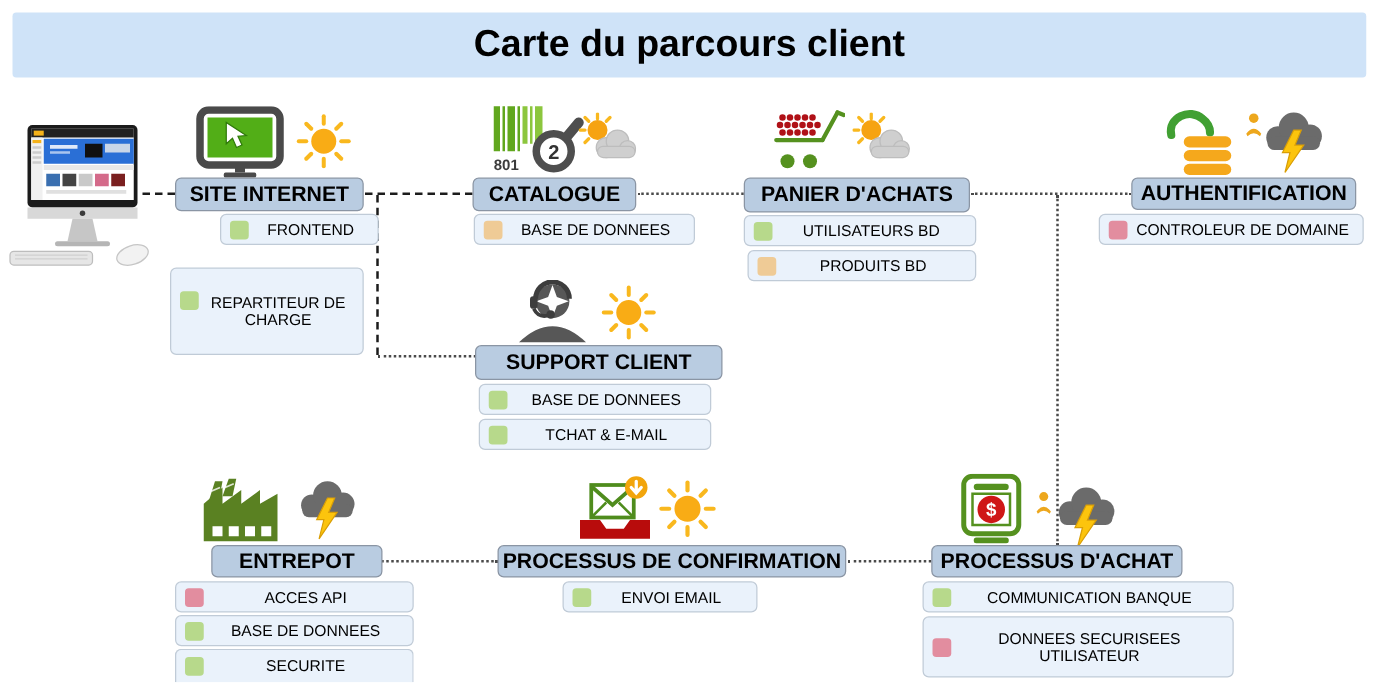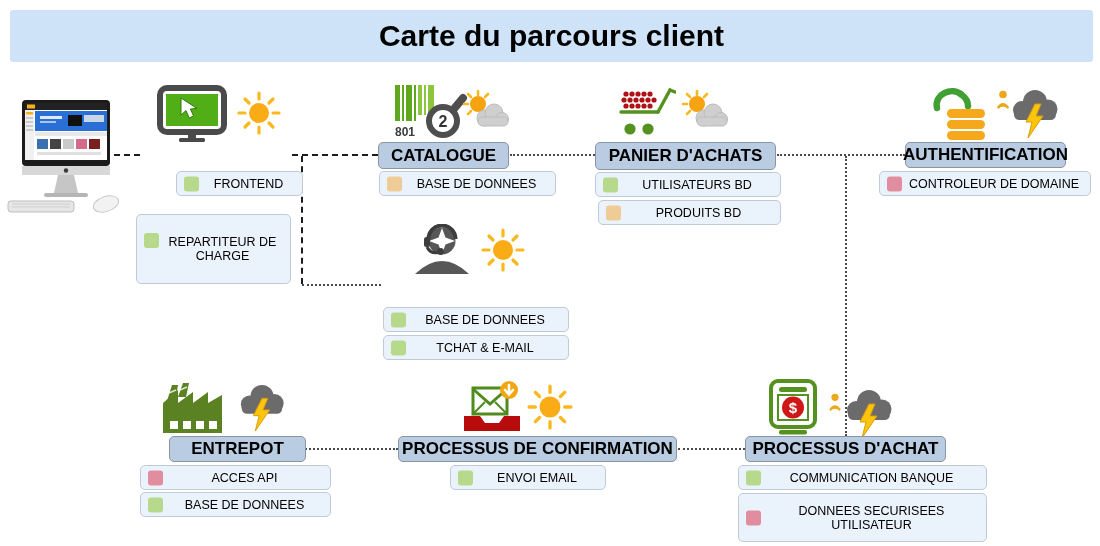--- a/index.html
+++ b/index.html
@@ -107,20 +107,23 @@
         <line x1="2" y1="22" x2="8" y2="22"></line>
           <line x1="36" y1="22" x2="42" y2="22"></line>
         <line x1="8" y1="8" x2="12" y2="12"></line>
           <line x1="32" y1="32" x2="36" y2="36"></line>
         <line x1="8" y1="36" x2="12" y2="32"></line>
           <line x1="32" y1="12" x2="36" y2="8"></line>
       </g>
       <circle cx="22" cy="22" r="10" fill="#f9ac15"></circle>
     </svg>
   </div>
+  <div class="hdr" style="left:140px;top:142px;width:151px;height:27px">
+    <span>SITE INTERNET</span>
+  </div>
   <div class="itm" style="left:176px;top:171px;width:127px;height:25px">
     <span class="sq" style="background: rgb(183, 217, 139);"></span>
     <span>FRONTEND</span>
   </div>
   <div class="itm" style="left:136px;top:214px;width:155px;height:70px">
     <span class="sq top" style="background: rgb(183, 217, 139);"></span>
     <span style="max-width:116px">REPARTITEUR DE CHARGE</span>
   </div>
 
   <div class="icon" style="left:392px;top:83px">
@@ -186,20 +189,23 @@
           <line x1="22" y1="36" x2="22" y2="42"></line>
         <line x1="2" y1="22" x2="8" y2="22"></line>
           <line x1="36" y1="22" x2="42" y2="22"></line>
         <line x1="8" y1="8" x2="12" y2="12"></line>
           <line x1="32" y1="32" x2="36" y2="36"></line>
         <line x1="8" y1="36" x2="12" y2="32"></line>
           <line x1="32" y1="12" x2="36" y2="8"></line>
       </g>
       <circle cx="22" cy="22" r="10" fill="#f9ac15"></circle>
     </svg>
+  </div>
+  <div class="hdr" style="left:380px;top:276px;width:198px;height:28px">
+    <span>SUPPORT CLIENT</span>
   </div>
   <div class="itm" style="left:383px;top:307px;width:186px;height:25px">
     <span class="sq" style="background: rgb(183, 217, 139);"></span>
     <span>BASE DE DONNEES</span>
   </div>
   <div class="itm" style="left:383px;top:335px;width:186px;height:25px">
     <span class="sq" style="background: rgb(183, 217, 139);"></span>
     <span>TCHAT &amp; E-MAIL</span>
   </div>
 
@@ -280,21 +286,21 @@
     <svg width="54" height="52" viewBox="0 0 54 52">
       <g fill="#6b6b6b">
         <circle cx="14" cy="22" r="9"></circle>
           <circle cx="27" cy="14" r="12"></circle>
           <circle cx="40" cy="21" r="9.5"></circle>
         <rect x="6" y="21" width="42" height="11" rx="5.5"></rect>
       </g>
       <polygon points="27,16 18,34 24,34 20,50 35,28 28,28 33,16" fill="#fcc40d" stroke="#d99e06" stroke-width="1"></polygon>
     </svg>
   </div>
-  <div class="hdr" style="left:905px;top:142px;width:161px;height:26px">
+  <div class="hdr" style="left:905px;top:142px;width:180px;height:26px">
     <span>AUTHENTIFICATION</span>
   </div>
   <div class="itm" style="left:879px;top:171px;width:212px;height:25px">
     <span class="sq" style="background: rgb(226, 141, 159);"></span>
     <span>CONTROLEUR DE DOMAINE</span>
   </div>
 
   <div class="icon" style="left:158px;top:381px">
     <svg width="72" height="54" viewBox="0 0 72 54">
       <g fill="#5a8122">
@@ -326,20 +332,24 @@
   <div class="hdr" style="left:169px;top:436px;width:137px;height:26px">
     <span>ENTREPOT</span>
   </div>
   <div class="itm" style="left:140px;top:465px;width:191px;height:25px">
     <span class="sq" style="background: rgb(226, 141, 159);"></span>
     <span>ACCES API</span>
   </div>
   <div class="itm" style="left:140px;top:492px;width:191px;height:25px">
     <span class="sq" style="background: rgb(183, 217, 139);"></span>
     <span>BASE DE DONNEES</span>
+  </div>
+  <div class="itm" style="left:140px;top:519px;width:191px;height:27px;border-bottom:none;border-radius:5px 5px 0 0">
+    <span class="sq" style="background: rgb(183, 217, 139);"></span>
+    <span>SECURITE</span>
   </div>
 
   <div class="icon" style="left:462px;top:380px">
     <svg width="60" height="54" viewBox="0 0 60 54">
       <path d="M2 36 H18 L23 43 H37 L42 36 H58 V51 H2 Z" fill="#b80c0c"></path>
       <rect x="11" y="8" width="34" height="26" fill="#ffffff" stroke="#4f8c1d" stroke-width="3"></rect>
       <path d="M11 9 L28 24 L45 9" stroke="#4f8c1d" stroke-width="3" fill="none"></path>
       <path d="M11 34 L23 22 M45 34 L33 22" stroke="#4f8c1d" stroke-width="2" fill="none"></path>
       <circle cx="47" cy="10" r="9" fill="#f2a50c"></circle>
       <path d="M47 5 V13 M43 10 L47 14.5 L51 10" stroke="#ffffff" stroke-width="2.6" fill="none" stroke-linecap="round"></path>

